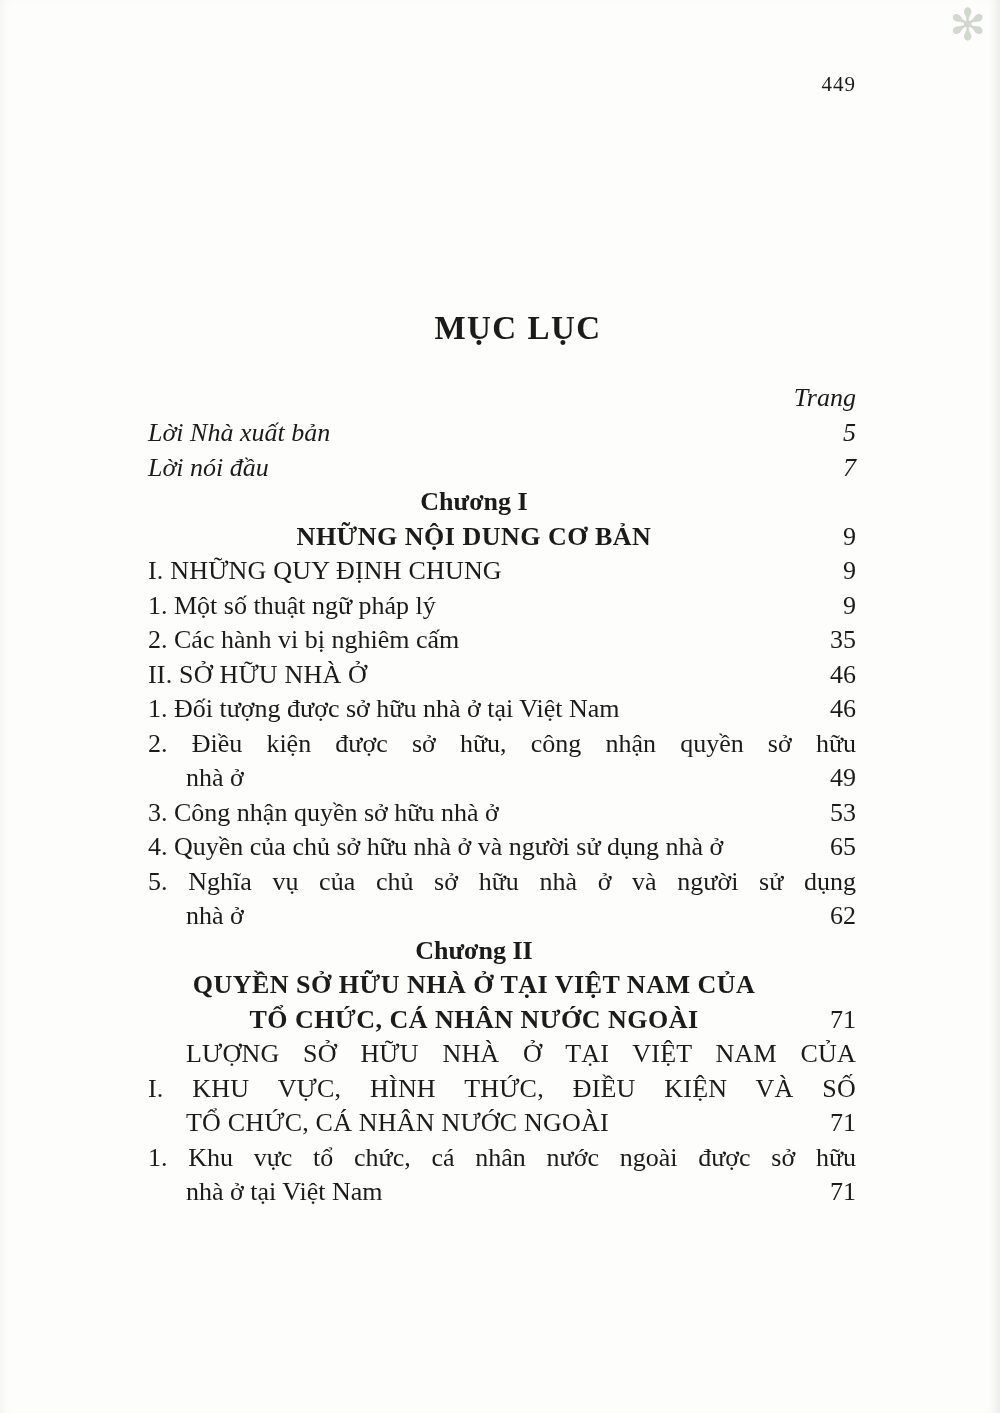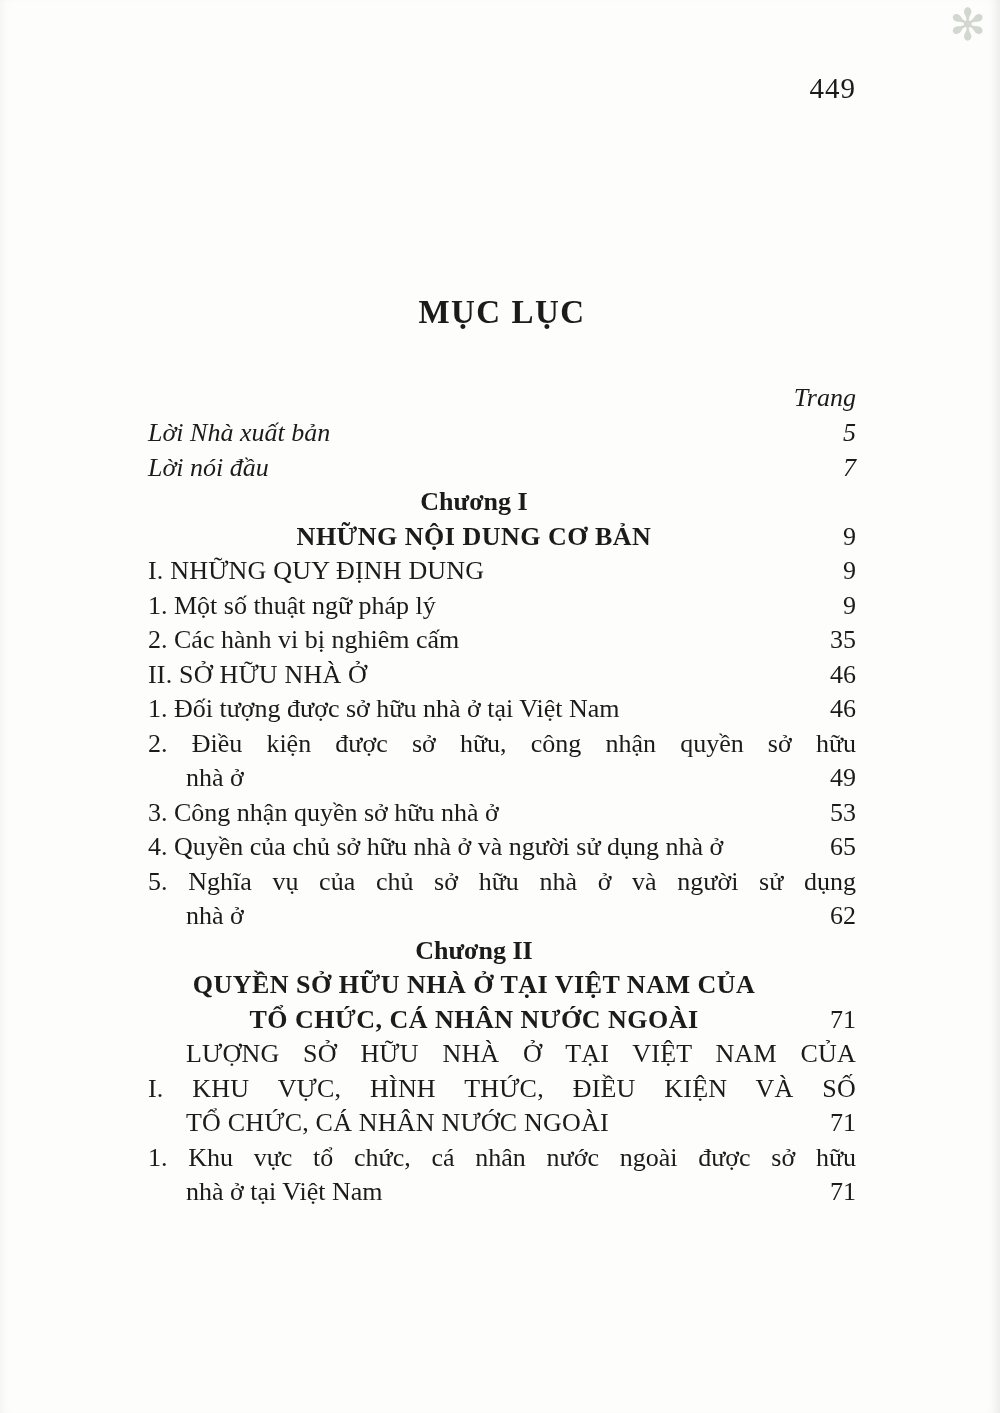--- a/index.html
+++ b/index.html
@@ -32,34 +32,34 @@
     width: 708px;
     top: 0;
   }
 
   .folio {
     position: absolute;
     top: 72px;
     left: 0;
     width: 100%;
     text-align: right;
-    font-size: 29px;
+    font-size: 21px;
     letter-spacing: 1px;
   }
 
   .title {
     position: absolute;
     top: 294px;
     left: 0;
     width: 100%;
     text-align: center;
     font-size: 33px;
     font-weight: 700;
     letter-spacing: 1.5px;
-    margin: 0;
+    margin: 16px;
   }
 
   .col-header {
     position: absolute;
     top: 383px;
     left: 0;
     width: 100%;
     text-align: right;
     font-style: italic;
     font-size: 26px;
@@ -129,21 +129,21 @@
           <span class="pg">7</span>
         </div>
         <div class="entry chapter">
           <div class="line">Chương I</div>
         </div>
         <div class="entry chapter-heading">
           <div class="line">NHỮNG NỘI DUNG CƠ BẢN</div>
           <span class="pg">9</span>
         </div>
         <div class="entry section">
-          <div class="line">I. NHỮNG QUY ĐỊNH DUNG</div>
+          <div class="line">I. NHỮNG QUY ĐỊNH CHUNG</div>
           <span class="pg">9</span>
         </div>
         <div class="entry item">
           <div class="line">1. Một số thuật ngữ pháp lý</div>
           <span class="pg">9</span>
         </div>
         <div class="entry item">
           <div class="line">2. Các hành vi bị nghiêm cấm</div>
           <span class="pg">35</span>
         </div>

